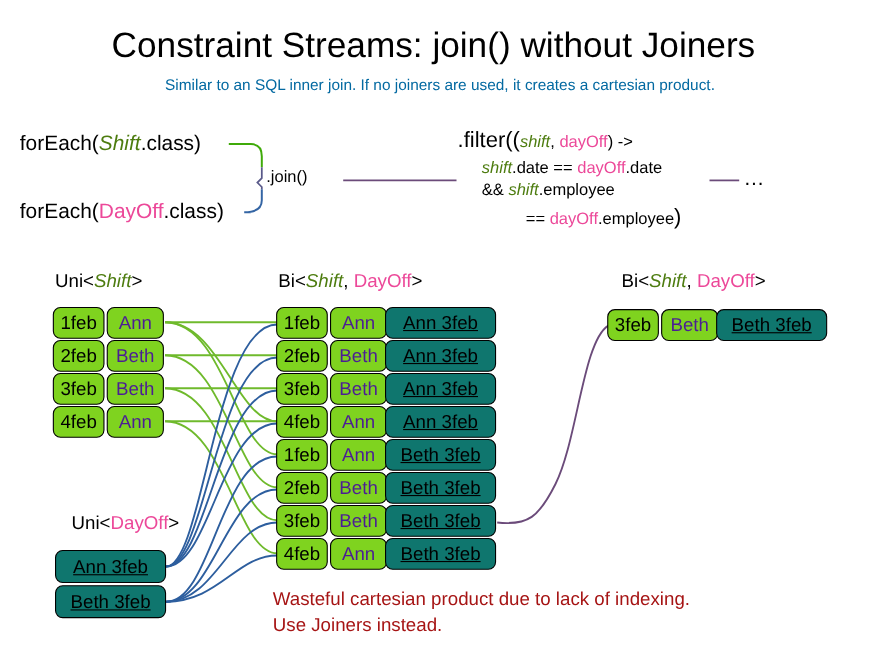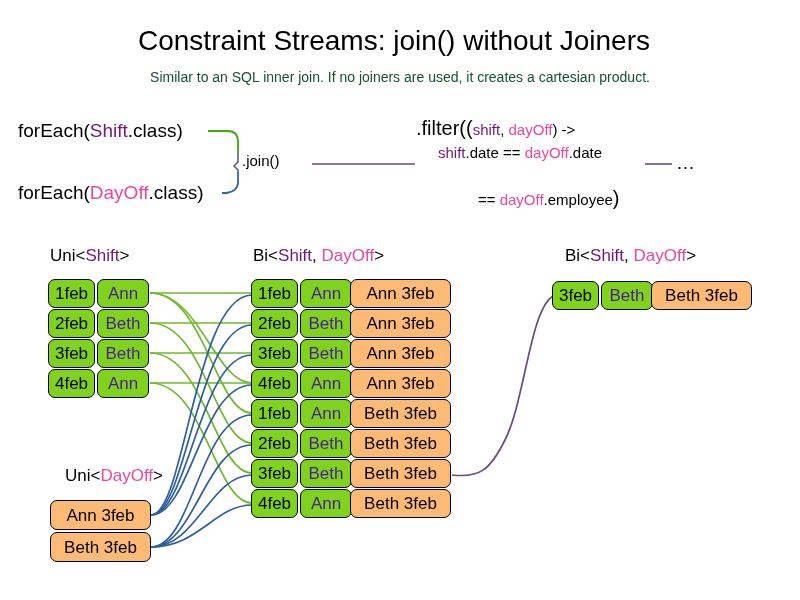--- a/index.html
+++ b/index.html
@@ -6,47 +6,47 @@
   body{
     width:800px;height:600px;background:#ffffff;
     font-family:"Liberation Sans", sans-serif;
     color:#000000;overflow:hidden;position:relative;
   }
   #stage{position:absolute;left:0;top:0;width:800px;height:600px;}
   svg.wires{position:absolute;left:0;top:0;width:800px;height:600px;pointer-events:none;}
 
   .title{
     position:absolute;left:0;top:22px;width:788px;text-align:center;
-    font-size:28px;line-height:38px;font-weight:400;color:#000;
+    font-size:32px;line-height:38px;font-weight:400;color:#000;
     letter-spacing:0px;
   }
   .subtitle{
     position:absolute;left:0;top:68px;width:800px;text-align:center;
-    font-size:14px;line-height:18px;color:#14532d;
+    font-size:14px;line-height:18px;color:#0369a1;
   }
 
   .code{position:absolute;font-size:19px;line-height:22px;color:#000;white-space:nowrap;}
-  .shift{color:#701a75;}
+  .shift{color:#4d7c0f;font-style:italic;}
   .dayoff{color:#ec4899;}
   .joinlbl{position:absolute;font-size:15px;color:#000;white-space:nowrap;}
   .filterblk{position:absolute;font-size:15px;line-height:19px;color:#000;white-space:nowrap;}
   .filterblk .big{font-size:20px;}
   .ellipsis{position:absolute;font-size:19px;color:#000;}
 
   .hdr{position:absolute;font-size:17px;line-height:20px;color:#000;white-space:nowrap;}
 
   .cell{
     position:absolute;box-sizing:border-box;
     border:1.6px solid #000;border-radius:7px;
     font-size:17px;line-height:1;
     display:flex;align-items:center;justify-content:center;
     text-align:center;white-space:nowrap;
   }
   .green{background:#7fd31f;}
-  .blue{background:#fdba74;}
+  .blue{background:#0f766e;text-decoration:underline;}
   .name{color:#4c1d95;}
   .dark{color:#000;}
 
   .warn{
     position:absolute;font-size:17px;line-height:24px;color:#a61414;
     white-space:pre-line;
   }
 </style>
 </head>
 <body>
@@ -90,20 +90,21 @@
   <div class="code" style="left:18px;top:120px;"><span>forEach(</span><span class="shift">Shift</span><span>.class)</span></div>
 
   <div class="code" style="left:18px;top:182px;"><span>forEach(</span><span class="dayoff">DayOff</span><span>.class)</span></div>
 
   <div class="joinlbl" style="left:242px;top:152px;">.join()</div>
 
   <div class="filterblk" style="left:416px;top:119px;"><span class="big">.filter((</span><span class="shift">shift</span><span>, </span><span class="dayoff">dayOff</span><span>) -&gt;</span></div>
 
   <div class="filterblk" style="left:438px;top:143px;"><span class="shift">shift</span><span>.date == </span><span class="dayoff">dayOff</span><span>.date</span></div>
 
+  <div class="filterblk" style="left:438px;top:163px;"><span>&amp;&amp; </span><span class="shift">shift</span><span>.employee</span></div>
 
   <div class="filterblk" style="left:478px;top:189px;"><span>== </span><span class="dayoff">dayOff</span><span>.employee</span><span class="big">)</span></div>
 
   <div class="ellipsis" style="left:676px;top:152px;">…</div>
 
   <div class="hdr" style="left:50px;top:246px;"><span>Uni&lt;</span><span class="shift">Shift</span><span>&gt;</span></div>
 
   <div class="hdr" style="left:253px;top:246px;"><span>Bi&lt;</span><span class="shift">Shift</span><span>, </span><span class="dayoff">DayOff</span><span>&gt;</span></div>
 
   <div class="hdr" style="left:565px;top:246px;"><span>Bi&lt;</span><span class="shift">Shift</span><span>, </span><span class="dayoff">DayOff</span><span>&gt;</span></div>
@@ -151,14 +152,16 @@
   <div class="cell blue dark" style="left:350px;top:459px;width:101px;height:29px;">Beth 3feb</div>
 
   <div class="cell green dark" style="left:251px;top:489px;width:47px;height:29px;">4feb</div>
   <div class="cell green name" style="left:300px;top:489px;width:52px;height:29px;">Ann</div>
   <div class="cell blue dark" style="left:350px;top:489px;width:101px;height:29px;">Beth 3feb</div>
 
   <div class="cell green dark" style="left:552px;top:281px;width:47px;height:29px;">3feb</div>
   <div class="cell green name" style="left:601px;top:281px;width:52px;height:29px;">Beth</div>
   <div class="cell blue dark" style="left:651px;top:281px;width:101px;height:29px;">Beth 3feb</div>
 
+  <div class="warn" style="left:248px;top:533px;">Wasteful cartesian product due to lack of indexing.
+Use Joiners instead.</div>
 
 </div>
 
 </body></html>

